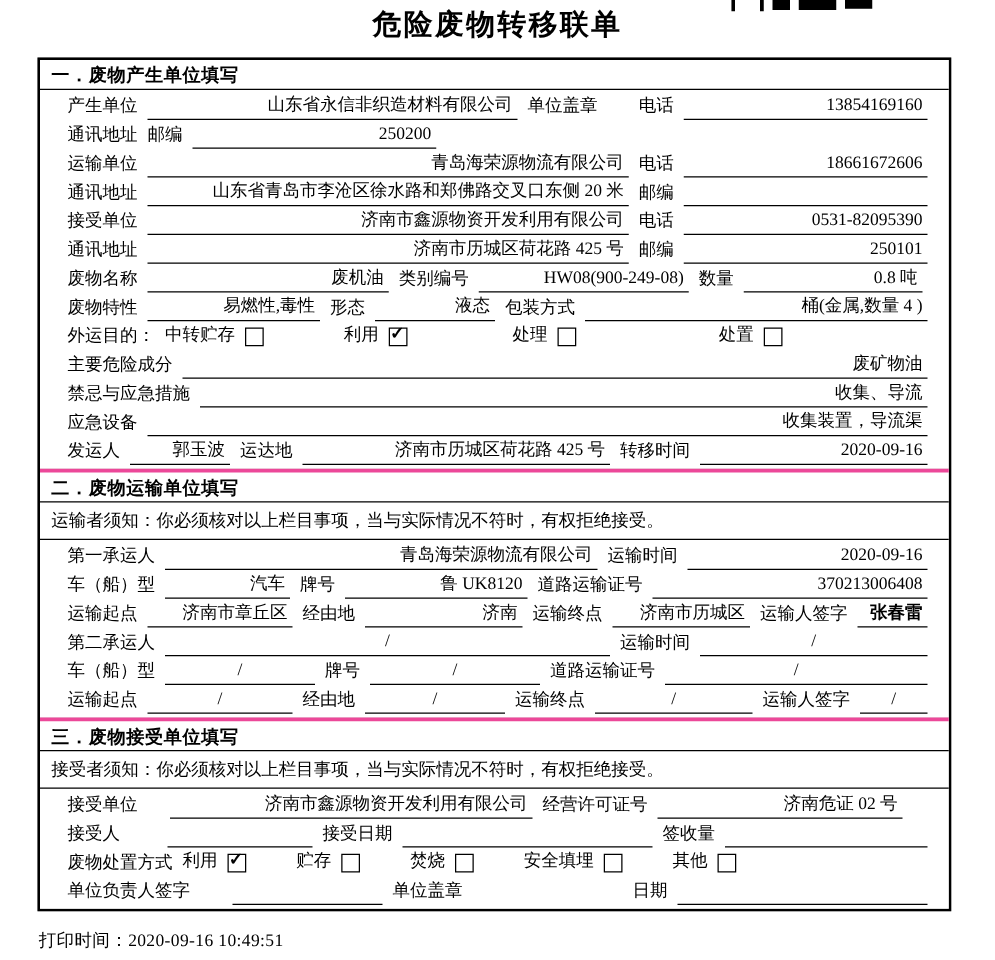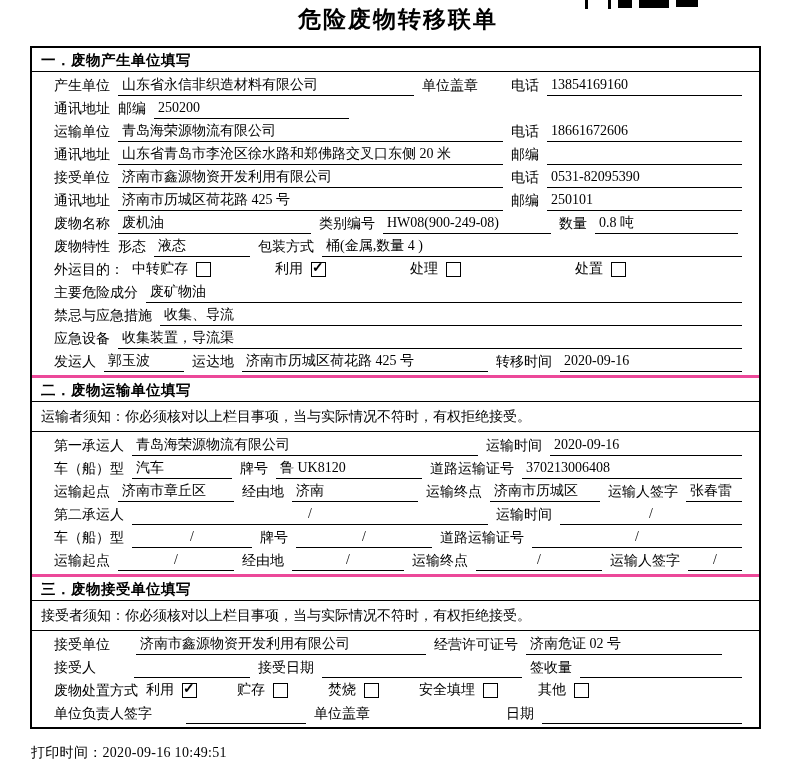--- a/index.html
+++ b/index.html
@@ -19,21 +19,21 @@
   .section{background:#fff;}
   .section + .section{border-top:3px solid #ec4899;}
   .sec-title{border-bottom:1px solid #000;padding:3px 9px 2px;height:18px;
              font-family:"Liberation Sans","DejaVu Sans",sans-serif;
              font-size:14.5px;font-weight:bold;letter-spacing:.5px;}
   .note{border-bottom:1px solid #000;padding:6px 9px 5px;font-size:14px;height:18px;}
   .rows{padding:1px 9px 3px;}
   .frow{display:flex;align-items:flex-end;height:23px;font-size:14px;line-height:18px;margin-left:13px;}
   .lbl{white-space:nowrap;margin-right:8px;padding-bottom:1px;flex:0 0 auto;}
   .val{border-bottom:1px solid #000;padding:0 4px 1px;white-space:nowrap;overflow:hidden;
-       margin-right:8px;min-width:16px;flex:0 0 auto;}
+       margin-right:8px;min-width:16px;flex:0 0 auto;text-align:right;}
   .val.ctr{text-align:center;}
   .gap{flex:0 0 auto;height:1px;}
   .cbwrap{display:flex;align-items:center;margin-right:6px;padding-bottom:2px;flex:0 0 auto;}
   .cblab{margin-right:8px;white-space:nowrap;}
   .cbx{width:13px;height:13px;border:1px solid #000;position:relative;display:inline-block;background:#fff;}
   .cbx.chk::after{content:"\2713";position:absolute;left:0;top:-4px;font-size:14px;font-weight:bold;}
   .footer{position:absolute;left:31px;top:744px;font-size:14px;letter-spacing:.3px;}
 </style>
 </head>
 <body>
@@ -95,20 +95,21 @@
           <div class="frow">
             <span class="lbl">废物名称</span>
             <span class="val" style="flex: 0 0 185px; width: 185px;">废机油</span>
             <span class="lbl">类别编号</span>
             <span class="val" style="flex: 0 0 160px; width: 160px;">HW08(900-249-08)</span>
             <span class="lbl">数量</span>
             <span class="val" style="flex: 0 0 135px; width: 135px;">0.8 吨</span>
           </div>
           <div class="frow">
             <span class="lbl">废物特性</span>
+            <span class="val" style="flex: 0 0 130px; width: 130px;">易燃性,毒性</span>
             <span class="lbl">形态</span>
             <span class="val" style="flex: 0 0 88px; width: 88px;">液态</span>
             <span class="lbl">包装方式</span>
             <span class="val" style="flex: 1 1 0px;">桶(金属,数量 4 )</span>
           </div>
           <div class="frow">
             <span class="lbl">外运目的：</span>
             <span class="cbwrap">
               <span class="cblab">中转贮存</span>
               <span class="cbx"></span>
@@ -171,21 +172,21 @@
             <span class="val" style="flex: 1 1 0px;">370213006408</span>
           </div>
           <div class="frow">
             <span class="lbl">运输起点</span>
             <span class="val" style="flex: 0 0 108px; width: 108px;">济南市章丘区</span>
             <span class="lbl">经由地</span>
             <span class="val" style="flex: 0 0 118px; width: 118px;">济南</span>
             <span class="lbl">运输终点</span>
             <span class="val" style="flex: 0 0 102px; width: 102px;">济南市历城区</span>
             <span class="lbl">运输人签字</span>
-            <span class="val" style="flex: 1 1 0px;">张春雷</span>
+            <span class="val" style="flex: 1 1 0px; font-weight: bold;">张春雷</span>
           </div>
           <div class="frow">
             <span class="lbl">第二承运人</span>
             <span class="val ctr" style="flex: 0 0 348px; width: 348px;">/</span>
             <span class="lbl">运输时间</span>
             <span class="val ctr" style="flex: 1 1 0px;">/</span>
           </div>
           <div class="frow">
             <span class="lbl">车（船）型</span>
             <span class="val ctr" style="flex: 0 0 112px; width: 112px;">/</span>

